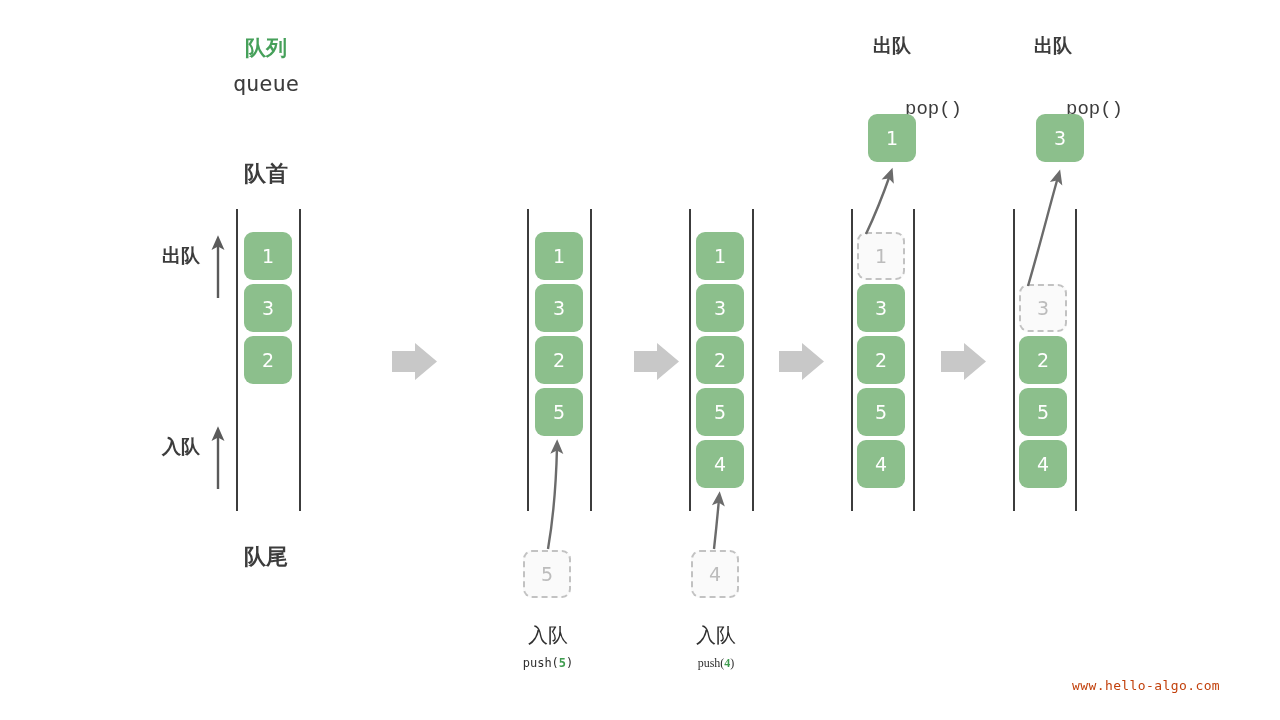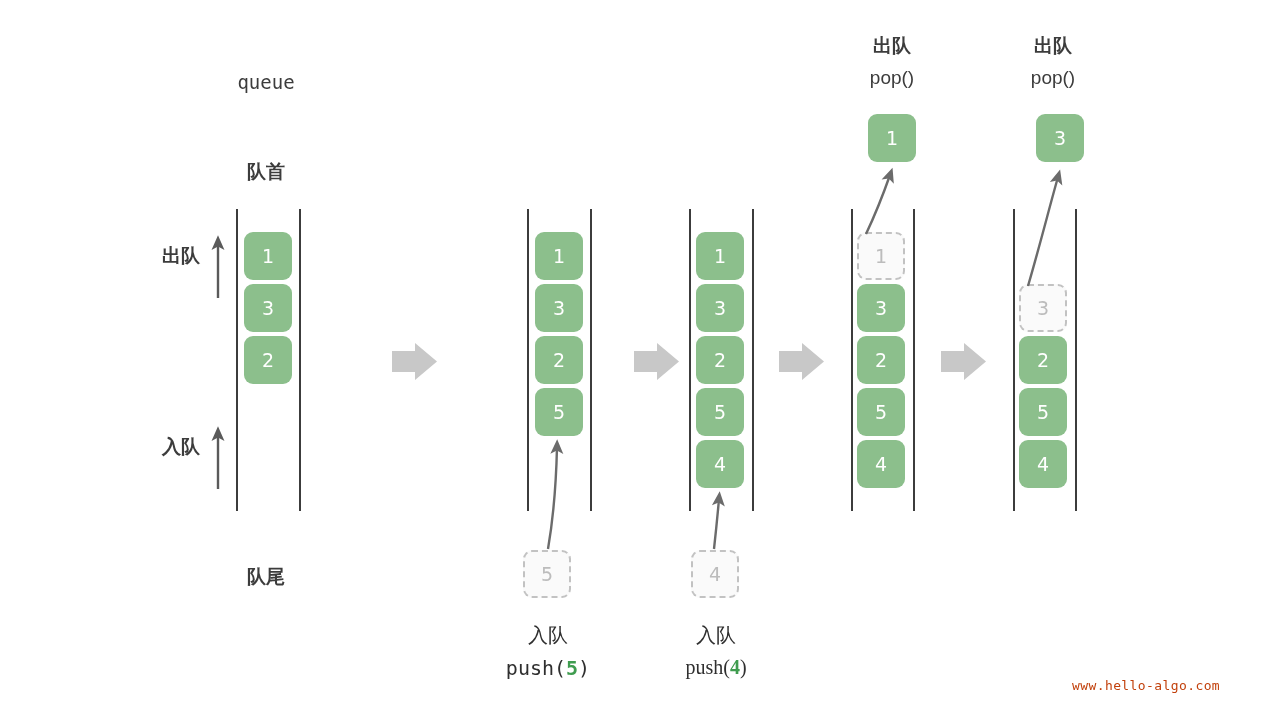--- a/index.html
+++ b/index.html
@@ -15,48 +15,48 @@
   .abs{position:absolute;}
 
   
   .title-cn{
     font-family:"DejaVu Sans","Liberation Sans",sans-serif;
     font-weight:bold;font-size:21px;color:#46a05a;
     text-align:center;white-space:nowrap;
   }
   .title-mono{
     font-family:"DejaVu Sans Mono","Liberation Mono",monospace;
-    font-size:19px;color:#3c3c3c;text-align:center;white-space:nowrap;
+    font-size:22px;color:#3c3c3c;text-align:center;white-space:nowrap;
   }
   .hdr-cn{
     font-family:"DejaVu Sans","Liberation Sans",sans-serif;
     font-weight:bold;font-size:19px;color:#3c3c3c;
     text-align:center;white-space:nowrap;
   }
   .hdr-mono{
-    font-family:Liberation Sans, sans-serif;
-    font-size:19px;color:#3c3c3c;text-align:center;white-space:nowrap;
+    font-family:Liberation Mono, monospace;
+    font-size:19px;color:#3c3c3c;text-align:right;white-space:nowrap;margin-top:31px;
   }
   .end-label{
     font-family:"DejaVu Sans","Liberation Sans",sans-serif;
-    font-weight:bold;font-size:19px;color:#3c3c3c;
+    font-weight:bold;font-size:22px;color:#3c3c3c;
     text-align:center;white-space:nowrap;
   }
   .side-label{
     font-family:"DejaVu Sans","Liberation Sans",sans-serif;
     font-weight:bold;font-size:19px;color:#3c3c3c;
     text-align:right;white-space:nowrap;
   }
   .op-cn{
     font-family:"DejaVu Sans","Liberation Sans",sans-serif;
     font-size:20px;color:#2f2f2f;text-align:center;white-space:nowrap;
   }
   .op-mono{
     font-family:"DejaVu Sans Mono","Liberation Mono",monospace;
-    font-size:20px;color:#2f2f2f;text-align:center;white-space:nowrap;
+    font-size:12px;color:#2f2f2f;text-align:center;white-space:nowrap;
   }
   .op-mono .num{color:#3f9c4f;font-weight:bold;}
   .watermark{
     font-family:"DejaVu Sans Mono","Liberation Mono",monospace;
     font-size:13px;color:#c2410c;white-space:nowrap;letter-spacing:0.4px;
   }
 
   
   .cell{
     position:absolute;
@@ -82,24 +82,25 @@
     background:#3c3c3c;
   }
 
   svg.overlay{position:absolute;left:0;top:0;width:1280px;height:720px;pointer-events:none;}
 </style>
 </head>
 <body>
 
 <div id="stage">
 
+  <div class="abs title-cn" style="left:196px;top:34px;width:140px;">队列</div>
   <div class="abs title-mono" style="left:196px;top:71px;width:140px;">queue</div>
 
   <div class="abs end-label" style="left:196px;top:159px;width:140px;">队首</div>
-  <div class="abs end-label" style="left:196px;top:542px;width:140px;margin-top:22px;">队尾</div>
+  <div class="abs end-label" style="left:196px;top:542px;width:140px;">队尾</div>
 
   <div class="abs side-label" style="left:110px;top:243px;width:90px;">出队</div>
   <div class="abs side-label" style="left:110px;top:434px;width:90px;">入队</div>
 
   <div class="rail" style="left:236px;top:209px;height:302px;"></div>
   <div class="rail" style="left:299px;top:209px;height:302px;"></div>
   <div class="cell" style="left:244px;top:232px;">1</div>
   <div class="cell" style="left:244px;top:284px;">3</div>
   <div class="cell" style="left:244px;top:336px;">2</div>
 

